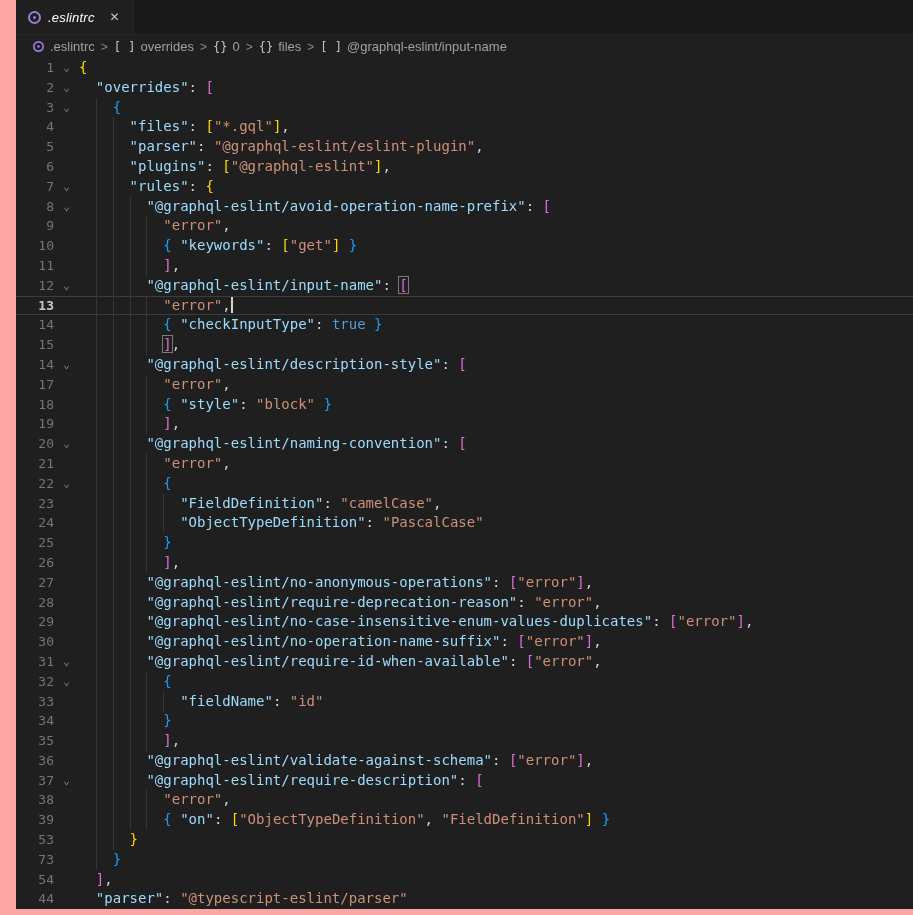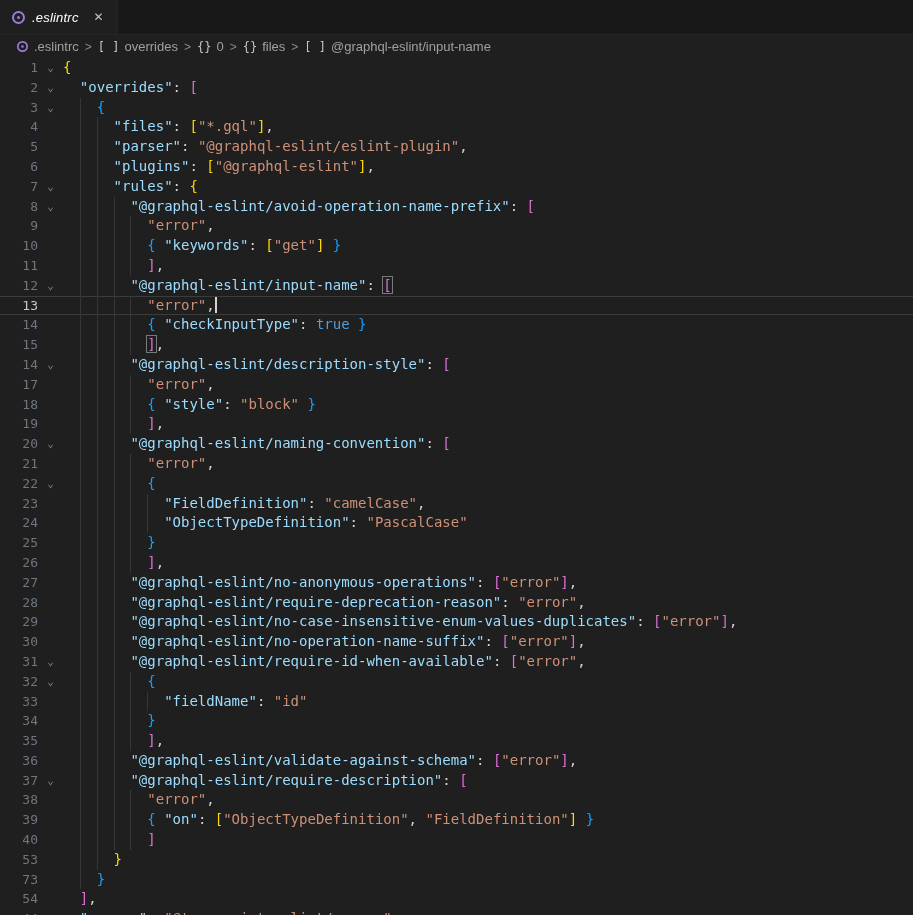--- a/index.html
+++ b/index.html
@@ -1,17 +1,17 @@
 <!DOCTYPE html>
 <html><head>
 <meta charset="utf-8">
 <style>
   * { margin: 0; padding: 0; box-sizing: border-box; }
   html, body { width: 913px; height: 915px; overflow: hidden; background: #1f1f1f; }
-  .window { width: 913px; height: 915px; background: #fca5a5; font-family: "Liberation Sans", sans-serif; overflow: hidden; }
+  .window { width: 913px; height: 915px; background: #fca5a5; font-family: "Liberation Sans", sans-serif; overflow: hidden; padding-left: 16px; }
 
   
   .tabbar { height: 35px; background: #181818; display: flex; align-items: stretch; border-bottom: 1px solid #252525; }
   .tab { display: flex; align-items: center; gap: 7px; padding: 0 10px 0 12px; background: #1f1f1f; border-right: 1px solid #252525; min-width: 118px; cursor: pointer; }
   .tab-label { font-style: italic; font-size: 13px; color: #ffffff; letter-spacing: 0.2px; }
   .tab-close { color: #c5c5c5; font-size: 12px; margin-left: 8px; cursor: pointer; }
   .eslint-icon { position: relative; width: 13px; height: 13px; border: 2px solid #9b7cd6; border-radius: 50%; flex: 0 0 auto; }
   .eslint-icon::after { content: ""; position: absolute; left: 50%; top: 50%; width: 3px; height: 3px; margin: -1.5px 0 0 -1.5px; background: #9b7cd6; border-radius: 50%; }
   .eslint-icon.small { transform: scale(0.85); }
 
@@ -19,21 +19,21 @@
   .breadcrumbs { height: 23px; background: #1f1f1f; display: flex; align-items: center; padding-left: 16px; font-size: 13px; color: #a0a0a0; }
   .bc-item { display: flex; align-items: center; gap: 5px; cursor: pointer; white-space: pre; }
   .bc-sym { font-family: "DejaVu Sans Mono", monospace; font-size: 12px; color: #c5c5c5; white-space: pre; }
   .bc-sep { color: #8a8a8a; margin: 0 6px; font-size: 12px; }
 
   
   .editor { position: relative; background: #1f1f1f; font-family: "DejaVu Sans Mono", "Liberation Mono", monospace; font-size: 14px; }
   .row { position: relative; height: 19.8px; line-height: 19.8px; display: flex; white-space: pre; }
   .row.cur { box-shadow: inset 0 1px 0 #3c3c3c, inset 0 -1px 0 #3c3c3c; }
   .ln { width: 38px; text-align: right; color: #6e7681; flex: 0 0 auto; font-size: 13px; cursor: pointer; }
-  .row.cur .ln { color: #c6c6c6; }
+  .row.cur .ln { color: #c6c6c6; font-weight: bold; }
   .fold { width: 25px; text-align: center; color: #83898f; font-size: 11px; flex: 0 0 auto; cursor: pointer; }
   .code { flex: 1; white-space: pre; }
   .guide { position: absolute; top: 0; bottom: 0; width: 1px; background: #363636; }
   .tk-key  { color: #9cdcfe; }
   .tk-str  { color: #ce9178; }
   .tk-bool { color: #569cd6; }
   .tk-punct{ color: #d4d4d4; }
   .tk-br1  { color: #ffd700; }
   .tk-br2  { color: #da70d6; }
   .tk-br3  { color: #179fff; }
@@ -98,20 +98,19 @@
       <div class="row"><span class="ln">30</span><span class="fold"></span><span class="guide" style="left: 79.86px;"></span><span class="guide" style="left: 96.72px;"></span><span class="guide" style="left: 113.58px;"></span><span class="code">        <span class="tk-key">"@graphql-eslint/no-operation-name-suffix"</span><span class="tk-punct">: </span><span class="tk-br2">[</span><span class="tk-str">"error"</span><span class="tk-br2">]</span><span class="tk-punct">,</span></span></div>
       <div class="row"><span class="ln">31</span><span class="fold">⌄</span><span class="guide" style="left: 79.86px;"></span><span class="guide" style="left: 96.72px;"></span><span class="guide" style="left: 113.58px;"></span><span class="code">        <span class="tk-key">"@graphql-eslint/require-id-when-available"</span><span class="tk-punct">: </span><span class="tk-br2">[</span><span class="tk-str">"error"</span><span class="tk-punct">,</span></span></div>
       <div class="row"><span class="ln">32</span><span class="fold">⌄</span><span class="guide" style="left: 79.86px;"></span><span class="guide" style="left: 96.72px;"></span><span class="guide" style="left: 113.58px;"></span><span class="guide" style="left: 130.44px;"></span><span class="code">          <span class="tk-br3">{</span></span></div>
       <div class="row"><span class="ln">33</span><span class="fold"></span><span class="guide" style="left: 79.86px;"></span><span class="guide" style="left: 96.72px;"></span><span class="guide" style="left: 113.58px;"></span><span class="guide" style="left: 130.44px;"></span><span class="guide" style="left: 147.3px;"></span><span class="code">            <span class="tk-key">"fieldName"</span><span class="tk-punct">: </span><span class="tk-str">"id"</span></span></div>
       <div class="row"><span class="ln">34</span><span class="fold"></span><span class="guide" style="left: 79.86px;"></span><span class="guide" style="left: 96.72px;"></span><span class="guide" style="left: 113.58px;"></span><span class="guide" style="left: 130.44px;"></span><span class="code">          <span class="tk-br3">}</span></span></div>
       <div class="row"><span class="ln">35</span><span class="fold"></span><span class="guide" style="left: 79.86px;"></span><span class="guide" style="left: 96.72px;"></span><span class="guide" style="left: 113.58px;"></span><span class="guide" style="left: 130.44px;"></span><span class="code">          <span class="tk-br2">]</span><span class="tk-punct">,</span></span></div>
       <div class="row"><span class="ln">36</span><span class="fold"></span><span class="guide" style="left: 79.86px;"></span><span class="guide" style="left: 96.72px;"></span><span class="guide" style="left: 113.58px;"></span><span class="code">        <span class="tk-key">"@graphql-eslint/validate-against-schema"</span><span class="tk-punct">: </span><span class="tk-br2">[</span><span class="tk-str">"error"</span><span class="tk-br2">]</span><span class="tk-punct">,</span></span></div>
       <div class="row"><span class="ln">37</span><span class="fold">⌄</span><span class="guide" style="left: 79.86px;"></span><span class="guide" style="left: 96.72px;"></span><span class="guide" style="left: 113.58px;"></span><span class="code">        <span class="tk-key">"@graphql-eslint/require-description"</span><span class="tk-punct">: </span><span class="tk-br2">[</span></span></div>
       <div class="row"><span class="ln">38</span><span class="fold"></span><span class="guide" style="left: 79.86px;"></span><span class="guide" style="left: 96.72px;"></span><span class="guide" style="left: 113.58px;"></span><span class="guide" style="left: 130.44px;"></span><span class="code">          <span class="tk-str">"error"</span><span class="tk-punct">,</span></span></div>
       <div class="row"><span class="ln">39</span><span class="fold"></span><span class="guide" style="left: 79.86px;"></span><span class="guide" style="left: 96.72px;"></span><span class="guide" style="left: 113.58px;"></span><span class="guide" style="left: 130.44px;"></span><span class="code">          <span class="tk-br3">{ </span><span class="tk-key">"on"</span><span class="tk-punct">: </span><span class="tk-br1">[</span><span class="tk-str">"ObjectTypeDefinition"</span><span class="tk-punct">, </span><span class="tk-str">"FieldDefinition"</span><span class="tk-br1">]</span><span class="tk-br3"> }</span></span></div>
-      <div class="row"><span class="ln">40</span><span class="fold"></span><span class="guide" style="left: 79.86px;"></span><span class="guide" style="left: 96.72px;"></span><span class="guide" style="left: 113.58px;"></span><span class="guide" style="left: 130.44px;"></span><span class="code">          <span class="tk-br2">]</span></span></div>
       <div class="row"><span class="ln">53</span><span class="fold"></span><span class="guide" style="left: 79.86px;"></span><span class="guide" style="left: 96.72px;"></span><span class="code">      <span class="tk-br1">}</span></span></div>
       <div class="row"><span class="ln">73</span><span class="fold"></span><span class="guide" style="left: 79.86px;"></span><span class="code">    <span class="tk-br3">}</span></span></div>
       <div class="row"><span class="ln">54</span><span class="fold"></span><span class="code">  <span class="tk-br2">]</span><span class="tk-punct">,</span></span></div>
       <div class="row"><span class="ln">44</span><span class="fold"></span><span class="code">  <span class="tk-key">"parser"</span><span class="tk-punct">: </span><span class="tk-str">"@typescript-eslint/parser"</span></span></div>
     </div>
 
 </div>
 
 </body></html>

